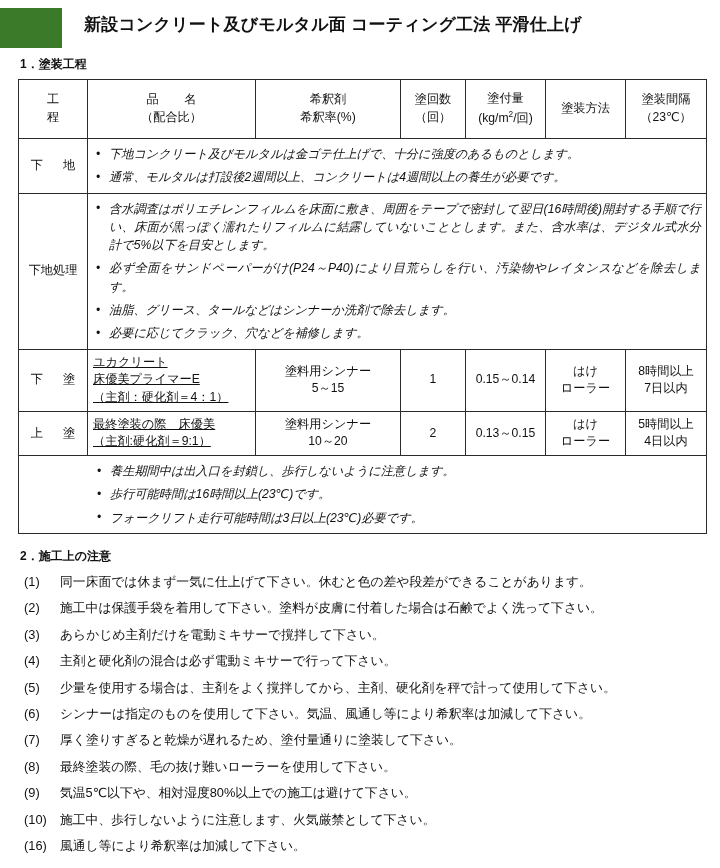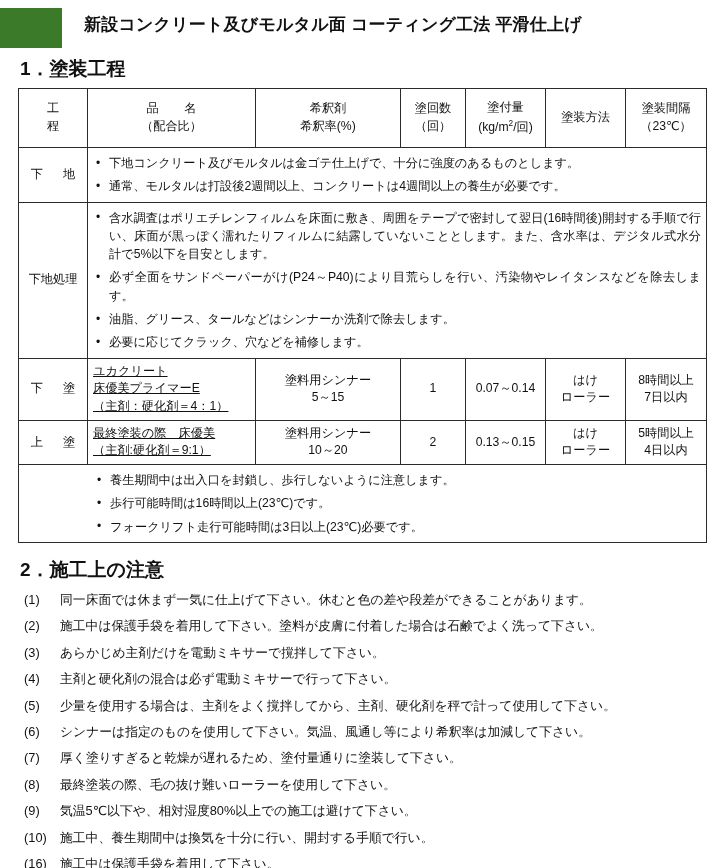--- a/index.html
+++ b/index.html
@@ -34,21 +34,21 @@
     left: 84px;
     top: 13px;
     font-size: 17px;
     font-weight: bold;
     letter-spacing: 0.2px;
     white-space: nowrap;
   }
 
   
   .section-heading {
-    font-size: 19px;
+    font-size: 12px;
     font-weight: bold;
     margin: 0 0 6px 20px;
   }
   .section-2 {
     margin-top: 12px;
     margin-bottom: 8px;
   }
 
   
   .proc-table-wrap {
@@ -86,20 +86,21 @@
   .sp-mid  { letter-spacing: 0.32em; padding-left: 0.32em; }
 
   .cell-center { text-align: center; }
   .cell-left   { text-align: left; padding-left: 10px; text-decoration: underline; }
 
   
   ul.bl {
     margin: 2px 0 2px 0;
     padding: 0 0 0 14px;
     list-style: none;
+    font-style: italic;
   }
   ul.bl li {
     position: relative;
     margin: 0 0 5px 0;
     font-size: 12.2px;
     line-height: 1.5;
     text-align: justify;
     padding-left: 2px;
   }
   ul.bl li:last-child { margin-bottom: 0; }
@@ -218,21 +219,21 @@
         <td class="cell-left">
           <div>ユカクリート</div>
           <div>床優美プライマーE</div>
           <div>（主剤：硬化剤＝4：1）</div>
         </td>
         <td class="cell-center">
           <div>塗料用シンナー</div>
           <div>5～15</div>
         </td>
         <td class="cell-center">1</td>
-        <td class="cell-center">0.07～0.14</td>
+        <td class="cell-center">0.15～0.14</td>
         <td class="cell-center">
           <div>はけ</div>
           <div>ローラー</div>
         </td>
         <td class="cell-center">
           <div>8時間以上</div>
           <div>7日以内</div>
         </td>
       </tr>
 
@@ -307,19 +308,19 @@
   <div class="note-row">
     <span class="note-num">(8)</span>
     <span class="note-txt">最終塗装の際、毛の抜け難いローラーを使用して下さい。</span>
   </div>
   <div class="note-row">
     <span class="note-num">(9)</span>
     <span class="note-txt">気温5℃以下や、相対湿度80%以上での施工は避けて下さい。</span>
   </div>
   <div class="note-row">
     <span class="note-num">(10)</span>
-    <span class="note-txt">施工中、養生期間中は換気を十分に行い、開封する手順で行い。</span>
+    <span class="note-txt">施工中、歩行しないように注意します、火気厳禁として下さい。</span>
   </div>
   <div class="note-row">
     <span class="note-num">(16)</span>
-    <span class="note-txt">施工中は保護手袋を着用して下さい。</span>
+    <span class="note-txt">風通し等により希釈率は加減して下さい。</span>
   </div>
 </div>
 
 </body></html>

